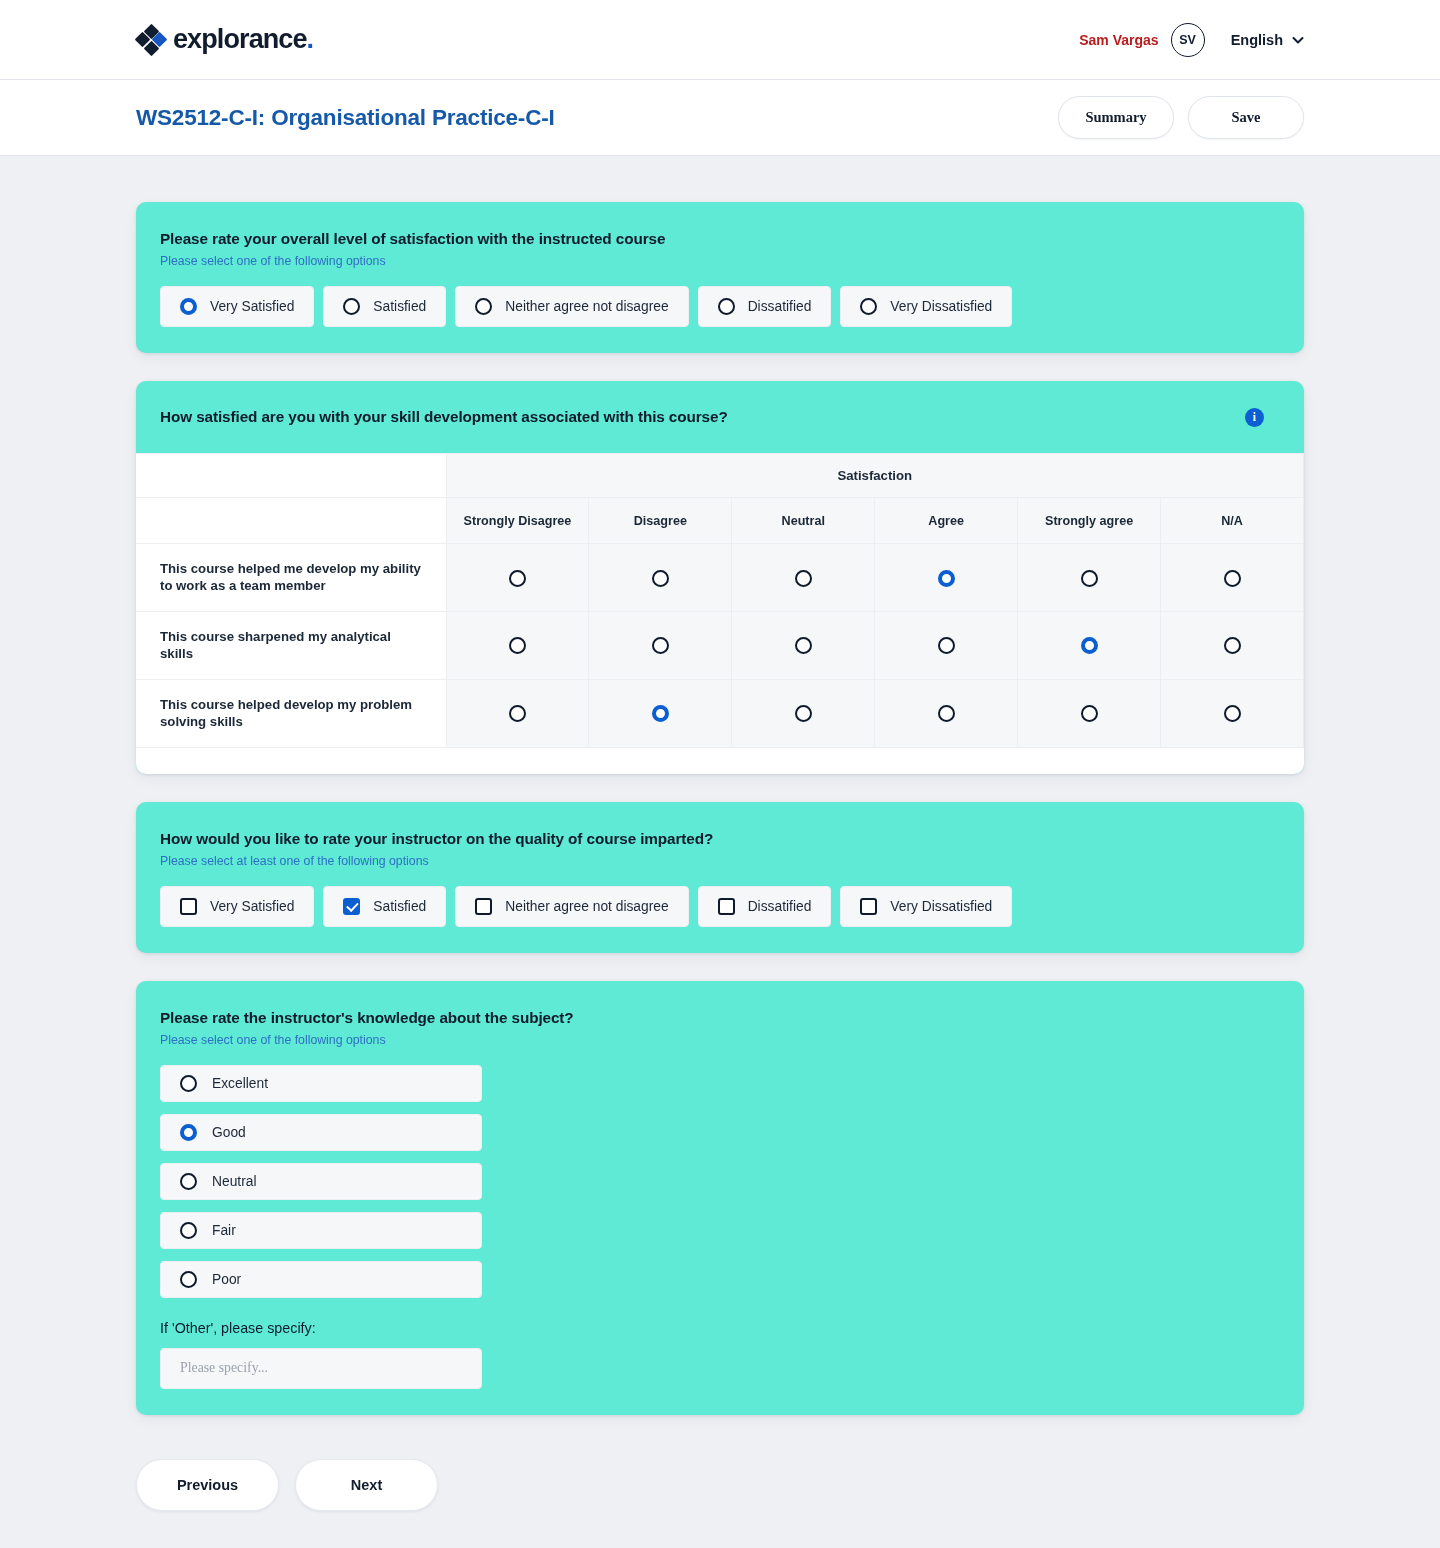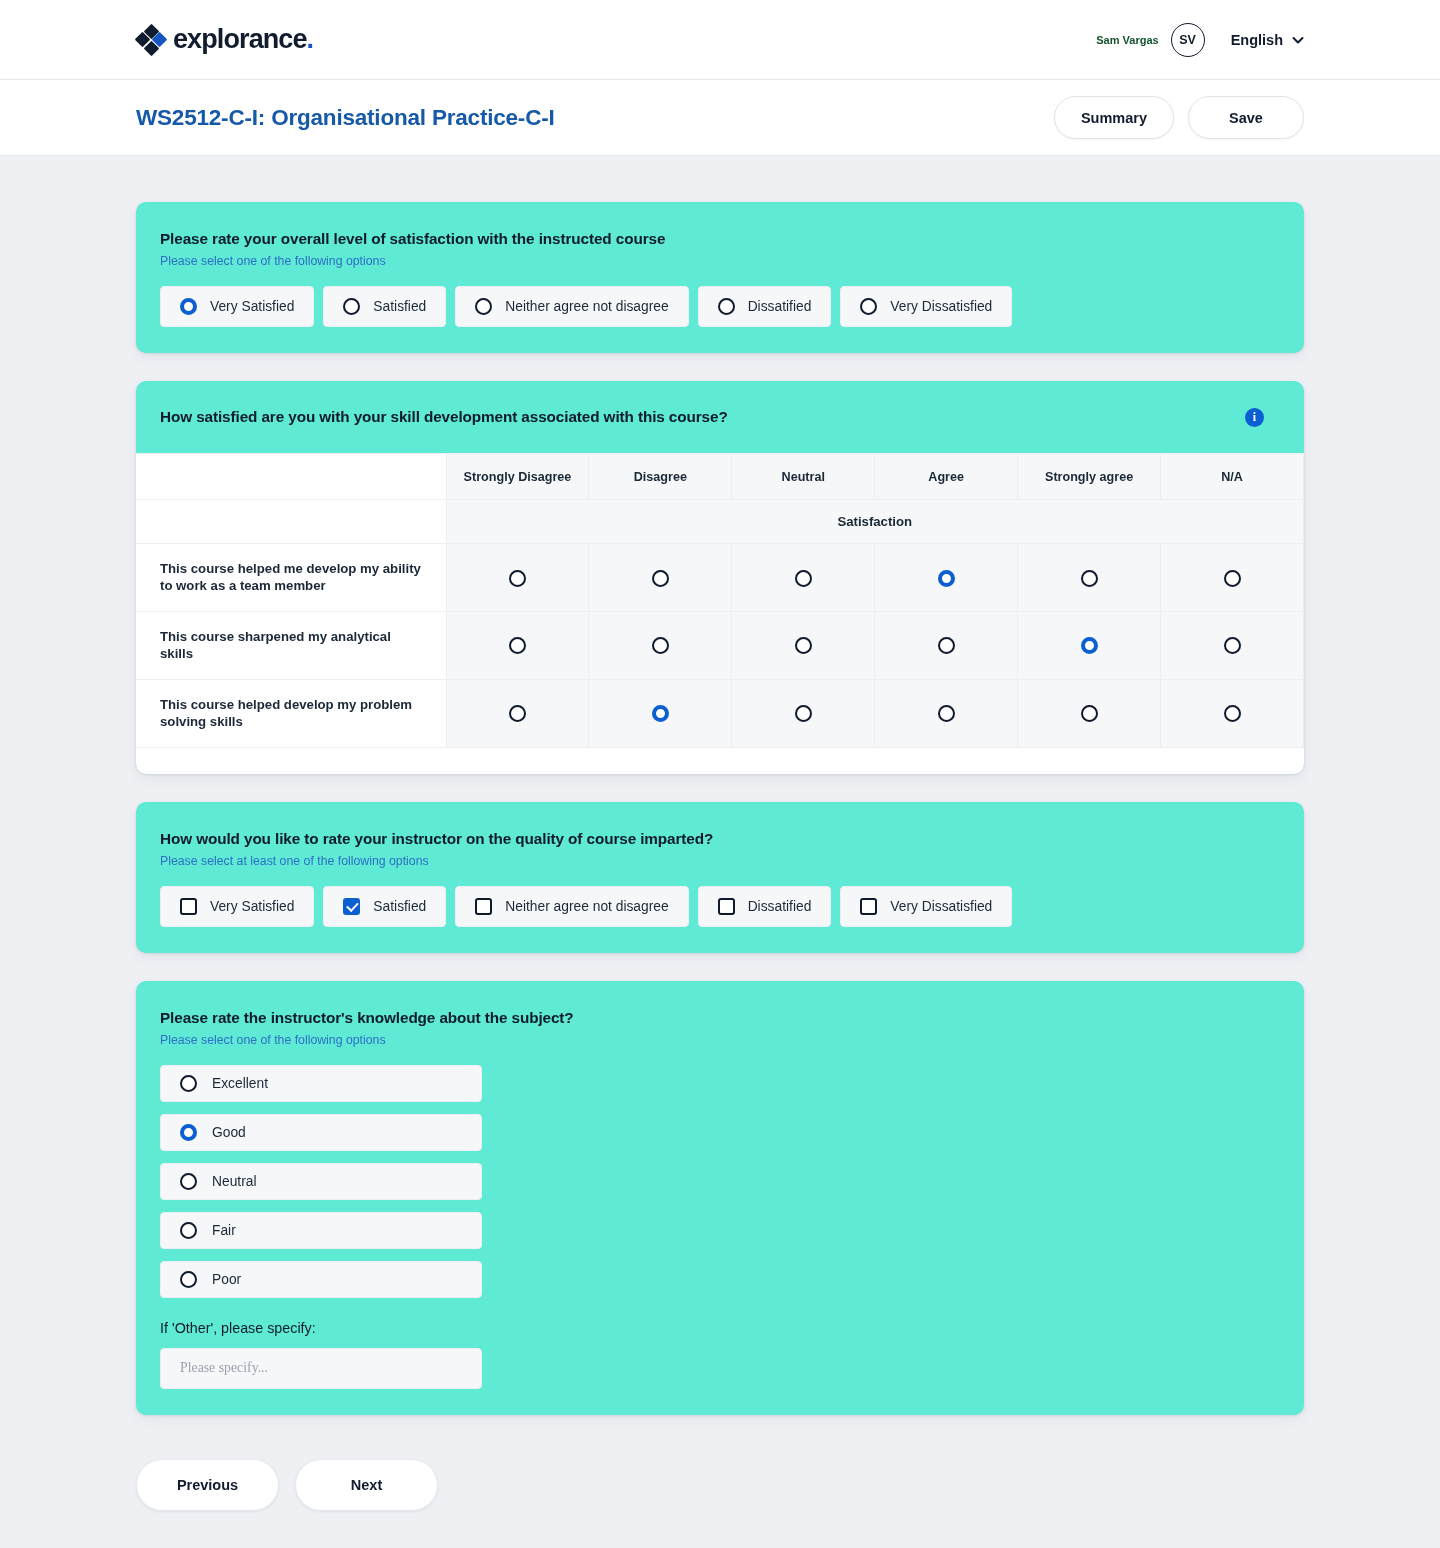--- a/index.html
+++ b/index.html
@@ -28,36 +28,36 @@
   .dmd.left  { left: 1px;  top: 9.5px; }
   .dmd.bot   { left: 9.5px; top: 18px; }
   .dmd.right { left: 18px; top: 9.5px; background: #1556c0; }
   .brand-word {
     font-size: 27px; font-weight: bold; letter-spacing: -0.9px;
     color: #111c2e; line-height: 1;
   }
   .brand-word .dot { color: #1556c0; }
   .topbar-right { margin-left: auto; display: flex; align-items: center; gap: 26px; }
   .user-block { display: flex; align-items: center; gap: 12px; }
-  .user-name { font-size: 11px; font-weight: bold; color: #14532d; }
+  .user-name { font-size: 14px; font-weight: bold; color: #b91c1c; }
   .avatar {
     width: 34px; height: 34px; border-radius: 50%;
     border: 1.6px solid #111c2e; display: flex; align-items: center; justify-content: center;
     font-size: 12.5px; font-weight: bold; color: #111c2e; background: #fff;
   }
   .lang { display: flex; align-items: center; gap: 9px; font-size: 14.5px; font-weight: bold; color: #111c2e; cursor: pointer; }
   .chev { width: 12px; height: 12px; display: block; }
 
   
   .titlebar {
     height: 76px; background: #ffffff; border-bottom: 1px solid #e3e6ec;
     display: flex; align-items: center; padding: 0 136px;
   }
   .page-title { font-size: 22.5px; font-weight: bold; color: #1559a8; letter-spacing: -0.2px; }
-  .titlebar-actions { margin-left: auto; display: flex; gap: 14px; }
+  .titlebar-actions { margin-left: auto; display: flex; gap: 14px; font-family: Liberation Serif, serif; }
   .pill-btn {
     min-width: 116px; height: 43px; padding: 0 26px;
     border-radius: 24px; border: 1px solid #dfe3ea; background: #ffffff;
     font-family: inherit; font-size: 14.5px; font-weight: bold; color: #111c2e;
     cursor: pointer; display: flex; align-items: center; justify-content: center;
     box-shadow: 0 1px 2px rgba(16,30,54,.05);
   }
 
   
   .page { padding: 46px 136px 0 136px; }
@@ -216,33 +216,33 @@
     </div>
   </div>
 
   <div class="card">
     <div class="matrix-head">
       <div class="q-title">How satisfied are you with your skill development associated with this course?</div>
       <div class="info-icon">i</div>
     </div>
     <table class="matrix">
       <thead>
+        <tr>
+          <th class="m-corner"></th>
+          <th class="m-group" colspan="6">Satisfaction</th>
+        </tr>
         <tr id="q2-colhead">
           <th class="m-corner"></th>
         <th class="m-colhead">Strongly Disagree</th>
             <th class="m-colhead">Disagree</th>
             <th class="m-colhead">Neutral</th>
             <th class="m-colhead">Agree</th>
             <th class="m-colhead">Strongly agree</th>
             <th class="m-colhead">N/A</th>
           </tr>
-        <tr>
-          <th class="m-corner"></th>
-          <th class="m-group" colspan="6">Satisfaction</th>
-        </tr>
       </thead>
       <tbody id="q2-body">
           <tr>
             <td class="m-rowlabel">This course helped me develop my ability to work as a team member</td>
             <td class="m-cell"><span class="radio"></span></td>
             <td class="m-cell"><span class="radio"></span></td>
             <td class="m-cell"><span class="radio"></span></td>
             <td class="m-cell"><span class="radio on"></span></td>
             <td class="m-cell"><span class="radio"></span></td>
             <td class="m-cell"><span class="radio"></span></td>

